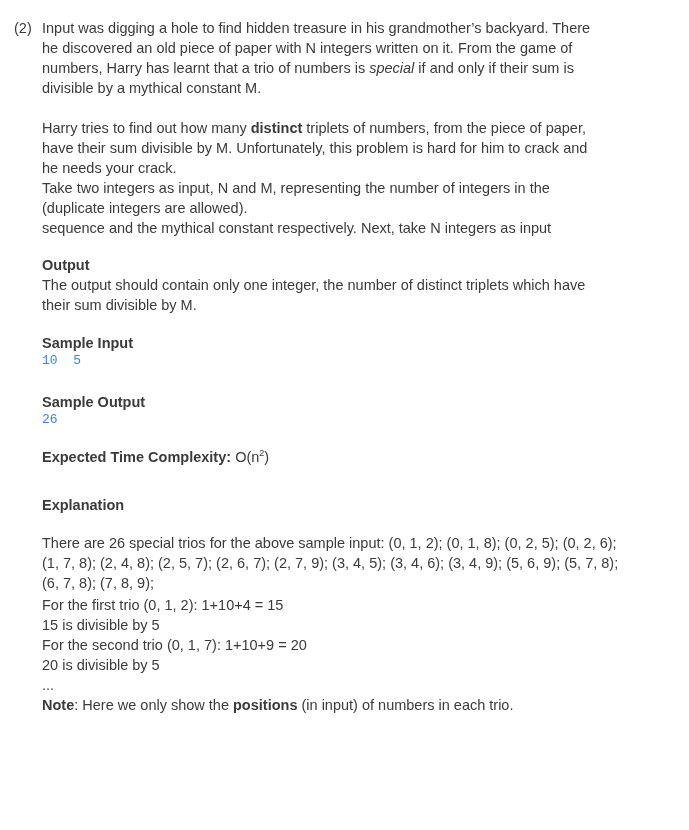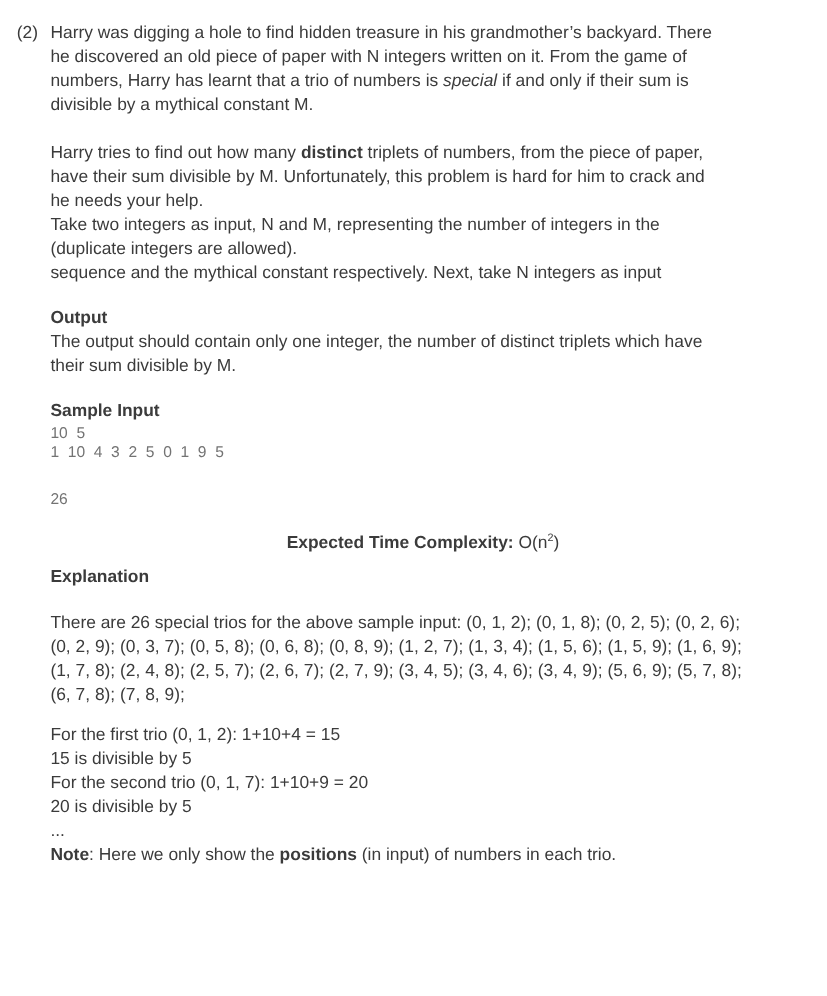--- a/index.html
+++ b/index.html
@@ -31,92 +31,91 @@
     position: absolute;
     left: -28px;
     top: 0;
     line-height: 20px;
   }
   .heading {
     font-weight: bold;
     line-height: 20px;
   }
   .mono {
-    font-family: Liberation Sans, sans-serif;
+    font-family: Liberation Mono, monospace;
     font-size: 13px;
     line-height: 16px;
-    color: #737373;
+    color: #3b82f6;
     white-space: pre;
   }
   .mb-p1   { margin-bottom: 20px; }
   .mb-p2   { }
   .mb-inp  { margin-bottom: 17px; }
   .mb-outp { margin-bottom: 18px; }
   .mb-si   { margin-bottom: 23px; }
   .mb-so   { margin-bottom: 19px; }
-  .mb-cx   { margin-bottom: 8px; text-align: center; }
+  .mb-cx   { margin-bottom: 28px; }
   .mb-exh  { margin-bottom: 18px; }
-  .mb-tri  { margin-bottom: 14px; }
+  .mb-tri  { margin-bottom: 2px; }
   .mb-wrk  { margin-bottom: 0; }
   em  { font-style: italic; }
   b   { font-weight: bold; }
   sup {
     font-size: 9px;
     vertical-align: super;
     line-height: 0;
   }
 </style>
 </head>
 <body>
 
 <div id="doc">
 
   <div class="hang mb-p1">
     <span class="marker">(2)</span>
-    <div class="line">Harry was digging a hole to find hidden treasure in his grandmother’s backyard. There</div>
+    <div class="line">Input was digging a hole to find hidden treasure in his grandmother’s backyard. There</div>
     <div class="line">he discovered an old piece of paper with N integers written on it. From the game of</div>
     <div class="line"><span>numbers, Harry has learnt that a trio of numbers is </span><em>special</em><span> if and only if their sum is</span></div>
     <div class="line">divisible by a mythical constant M.</div>
   </div>
 
   <div class="mb-p2">
     <div class="line"><span>Harry tries to find out how many </span><b>distinct</b><span> triplets of numbers, from the piece of paper,</span></div>
     <div class="line">have their sum divisible by M. Unfortunately, this problem is hard for him to crack and</div>
-    <div class="line">he needs your help.</div>
+    <div class="line">he needs your crack.</div>
   </div>
 
   <div class="mb-inp">
     <div class="line">Take two integers as input, N and M, representing the number of integers in the</div>
     <div class="line">(duplicate integers are allowed).</div>
     <div class="line">sequence and the mythical constant respectively. Next, take N integers as input</div>
   </div>
 
   <div class="heading">Output</div>
   <div class="mb-outp">
     <div class="line">The output should contain only one integer, the number of distinct triplets which have</div>
     <div class="line">their sum divisible by M.</div>
   </div>
 
   <div class="mb-si">
     <div class="heading">Sample Input</div>
     <div class="mono">10  5</div>
-    <div class="mono">1  10  4  3  2  5  0  1  9  5</div>
   </div>
 
   <div class="mb-so">
+    <div class="heading">Sample Output</div>
     <div class="mono">26</div>
   </div>
 
   <div class="line mb-cx"><b>Expected Time Complexity:</b><span> O(n</span><sup>2</sup><span>)</span></div>
 
   <div class="heading mb-exh">Explanation</div>
 
   <div class="mb-tri">
     <div class="line">There are 26 special trios for the above sample input: (0, 1, 2); (0, 1, 8); (0, 2, 5); (0, 2, 6);</div>
-    <div class="line">(0, 2, 9); (0, 3, 7); (0, 5, 8); (0, 6, 8); (0, 8, 9); (1, 2, 7); (1, 3, 4); (1, 5, 6); (1, 5, 9); (1, 6, 9);</div>
     <div class="line">(1, 7, 8); (2, 4, 8); (2, 5, 7); (2, 6, 7); (2, 7, 9); (3, 4, 5); (3, 4, 6); (3, 4, 9); (5, 6, 9); (5, 7, 8);</div>
     <div class="line">(6, 7, 8); (7, 8, 9);</div>
   </div>
 
   <div class="mb-wrk">
     <div class="line">For the first trio (0, 1, 2): 1+10+4 = 15</div>
     <div class="line">15 is divisible by 5</div>
     <div class="line">For the second trio (0, 1, 7): 1+10+9 = 20</div>
     <div class="line">20 is divisible by 5</div>
     <div class="line">...</div>

